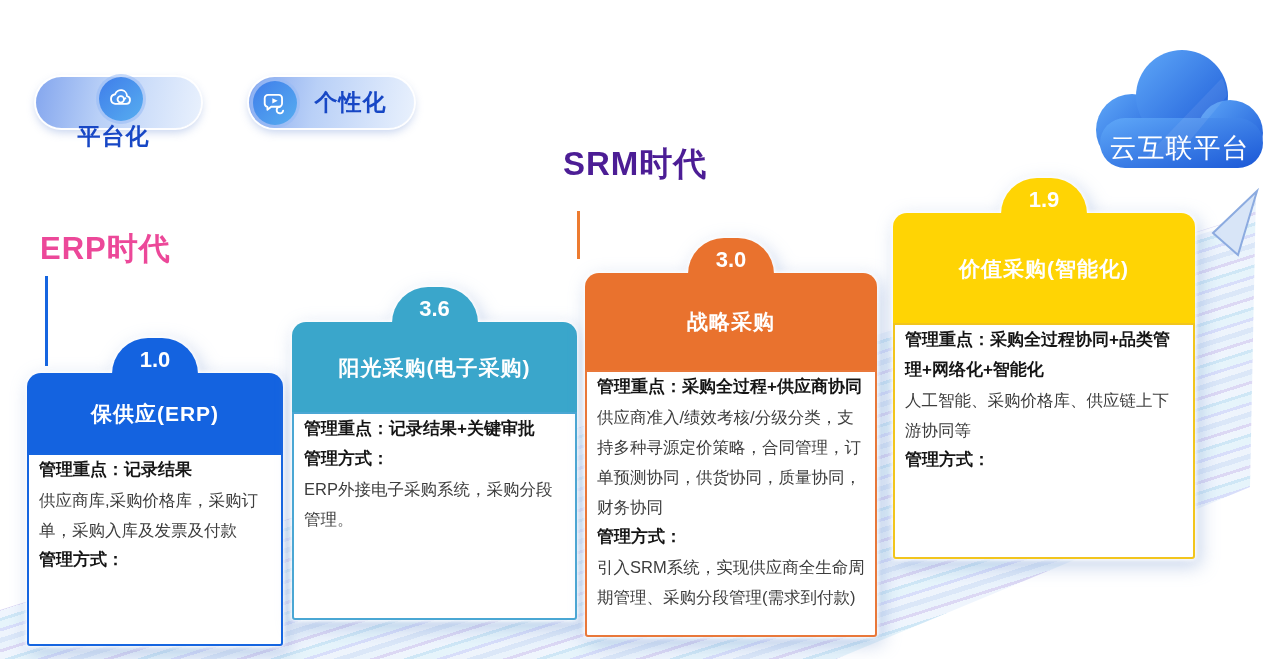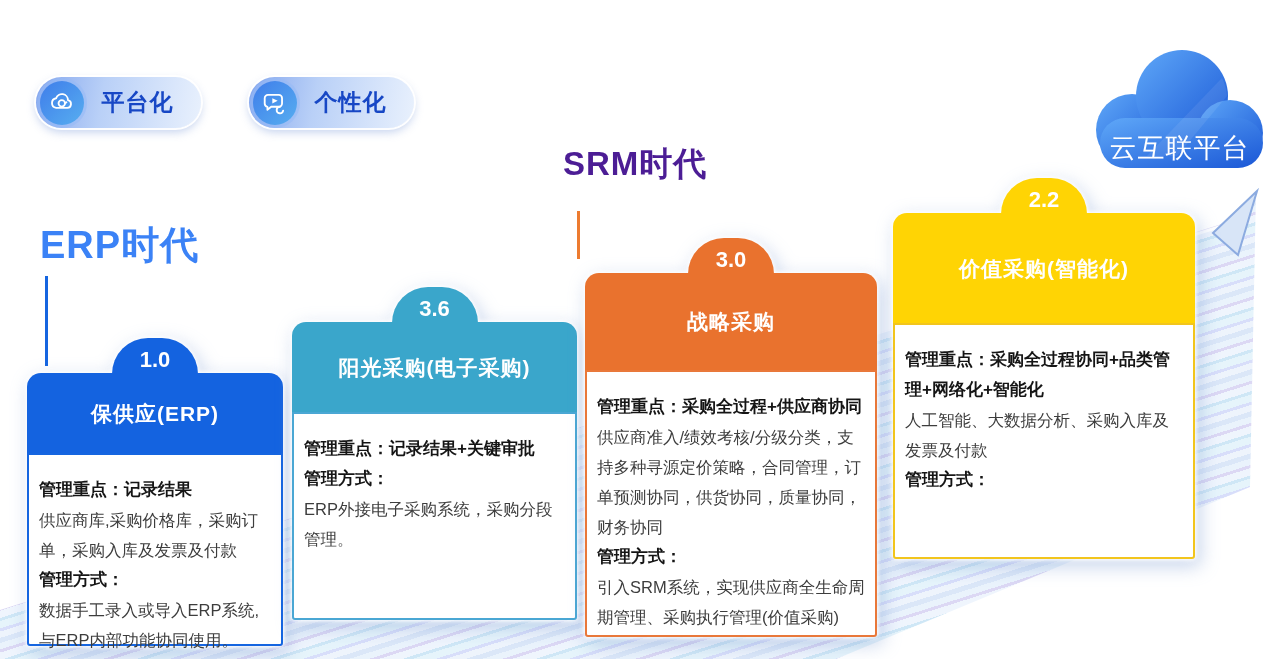--- a/index.html
+++ b/index.html
@@ -34,21 +34,21 @@
     background:linear-gradient(135deg,#3f7dea 0%,#57aef0 100%);
     box-shadow:0 0 0 3px rgba(150,185,245,.55);
     display:flex;align-items:center;justify-content:center;
   }
   .pill .pill-label{
     flex:1;text-align:center;font-size:23px;font-weight:bold;color:#1747c5;
     padding-right:10px;letter-spacing:1px;
   }
   
   .era{position:absolute;font-weight:bold;z-index:3;letter-spacing:1px;}
-  .era-erp{left:40px;top:220px;font-size:38px;color:#3b82f6;}
+  .era-erp{left:40px;top:228px;font-size:31px;color:#ec4899;}
   .era-srm{left:563px;top:142px;font-size:33px;color:#4c1d95;}
   .era-line{position:absolute;width:3px;z-index:3;}
   .era-line-erp{left:45px;top:276px;height:90px;background:#1565e0;}
   .era-line-srm{left:577px;top:211px;height:48px;background:#ed7b30;}
   
   .cloud{position:absolute;left:1082px;top:38px;width:195px;height:140px;z-index:3;}
   .cloud-label{
     position:absolute;left:0;right:0;top:92px;text-align:center;
     color:#fff;font-size:27px;font-weight:normal;letter-spacing:1px;
   }
@@ -65,21 +65,21 @@
   }
   .header{
     position:absolute;top:35px;left:0;right:0;height:var(--hh);
     border-radius:14px 14px 0 0;
     display:flex;flex-direction:row;align-items:center;justify-content:center;
     color:#fff;font-weight:bold;font-size:21px;line-height:27px;text-align:center;letter-spacing:1px;
   }
   .cbody{
     position:absolute;top:calc(35px + var(--hh));left:0;right:0;height:var(--bh);
     background:#fff;border:2px solid var(--bc);border-radius:0 0 3px 3px;
-    padding:20px 10px 0;box-sizing:border-box;
+    padding:0 10px 0;box-sizing:border-box;
   }
   .cbody p{margin:0;font-size:16.5px;line-height:30px;color:#3d3d3d;}
   .cbody p.b{font-weight:bold;color:#151515;font-size:17px;}
   .c1{--cc:#1463e0;--bc:#1565e0;}
   .c2{--cc:#3aa6cb;--bc:#4aa7d4;}
   .c3{--cc:#e9722e;--bc:#e9783a;}
   .c4{--cc:#ffd404;--bc:#f2c51d;}
   .tab,.header{background:var(--cc);}
 </style>
 </head>
@@ -87,21 +87,21 @@
 
 <div class="canvas">
 
   <div class="ramp"></div>
   <svg class="ramp-overlay" width="1280" height="659" viewBox="0 0 1280 659">
     <path d="M0,606 L1222,226 Q1243,216 1253,197" fill="none" stroke="#ffffff" stroke-width="3" opacity="0.95"></path>
     <path d="M-10,600 L150,548" fill="none" stroke="#ffffff" stroke-width="3" opacity="0.85"></path>
     <polygon points="1257,191 1213,233 1238,255" fill="#d8e5f7" stroke="#8cabe0" stroke-width="2"></polygon>
   </svg>
 
-  <div class="pill" style="left:36px;">
+  <div class="pill" style="left:36px;flex-direction:column;">
     <div class="icon-circle">
       <svg width="26" height="26" viewBox="0 0 24 24" fill="none" stroke="#ffffff" stroke-width="1.7" stroke-linecap="round" stroke-linejoin="round">
         <path d="M6.6,16.5 h10.3 a3.6,3.6 0 0 0 0.6,-7.1 A5.6,5.6 0 0 0 6.6,7.6 A4.5,4.5 0 0 0 6.6,16.5 z"></path>
         <circle cx="11.8" cy="12.3" r="3"></circle>
         <path d="M14.8,12.3 l1.3,-1"></path>
       </svg>
     </div>
     <div class="pill-label">平台化</div>
   </div>
 
@@ -144,21 +144,20 @@
   <div class="card c1" style="left:27px;top:338px;width:256px;--hh:80px;--bh:193px;">
     <div class="tab">1.0</div>
     <div class="header">
       <div>保供应</div>
       <div>(ERP)</div>
     </div>
     <div class="cbody">
         <p class="b">管理重点：记录结果</p>
         <p>供应商库,采购价格库，采购订单，采购入库及发票及付款</p>
         <p class="b">管理方式：</p>
-        <p>数据手工录入或导入ERP系统,与ERP内部功能协同使用。</p>
       </div>
   </div>
 
   <div class="card c2" style="left:292px;top:287px;width:285px;--hh:90px;--bh:208px;">
     <div class="tab">3.6</div>
     <div class="header">
       <div>阳光采购</div>
       <div>(电子采购)</div>
     </div>
     <div class="cbody">
@@ -170,30 +169,30 @@
 
   <div class="card c3" style="left:585px;top:238px;width:292px;--hh:97px;--bh:267px;">
     <div class="tab">3.0</div>
     <div class="header">
       <div>战略采购</div>
     </div>
     <div class="cbody">
         <p class="b">管理重点：采购全过程+供应商协同</p>
         <p>供应商准入/绩效考核/分级分类，支持多种寻源定价策略，合同管理，订单预测协同，供货协同，质量协同，财务协同</p>
         <p class="b">管理方式：</p>
-        <p>引入SRM系统，实现供应商全生命周期管理、采购执行管理(价值采购)</p>
+        <p>引入SRM系统，实现供应商全生命周期管理、采购分段管理(需求到付款)</p>
       </div>
   </div>
 
   <div class="card c4" style="left:893px;top:178px;width:302px;--hh:110px;--bh:236px;">
-    <div class="tab">2.2</div>
+    <div class="tab">1.9</div>
     <div class="header">
       <div>价值采购</div>
       <div>(智能化)</div>
     </div>
     <div class="cbody">
         <p class="b">管理重点：采购全过程协同+品类管理+网络化+智能化</p>
-        <p>人工智能、大数据分析、采购入库及发票及付款</p>
+        <p>人工智能、采购价格库、供应链上下游协同等</p>
         <p class="b">管理方式：</p>
       </div>
   </div>
 
 </div>
 
 </body></html>

